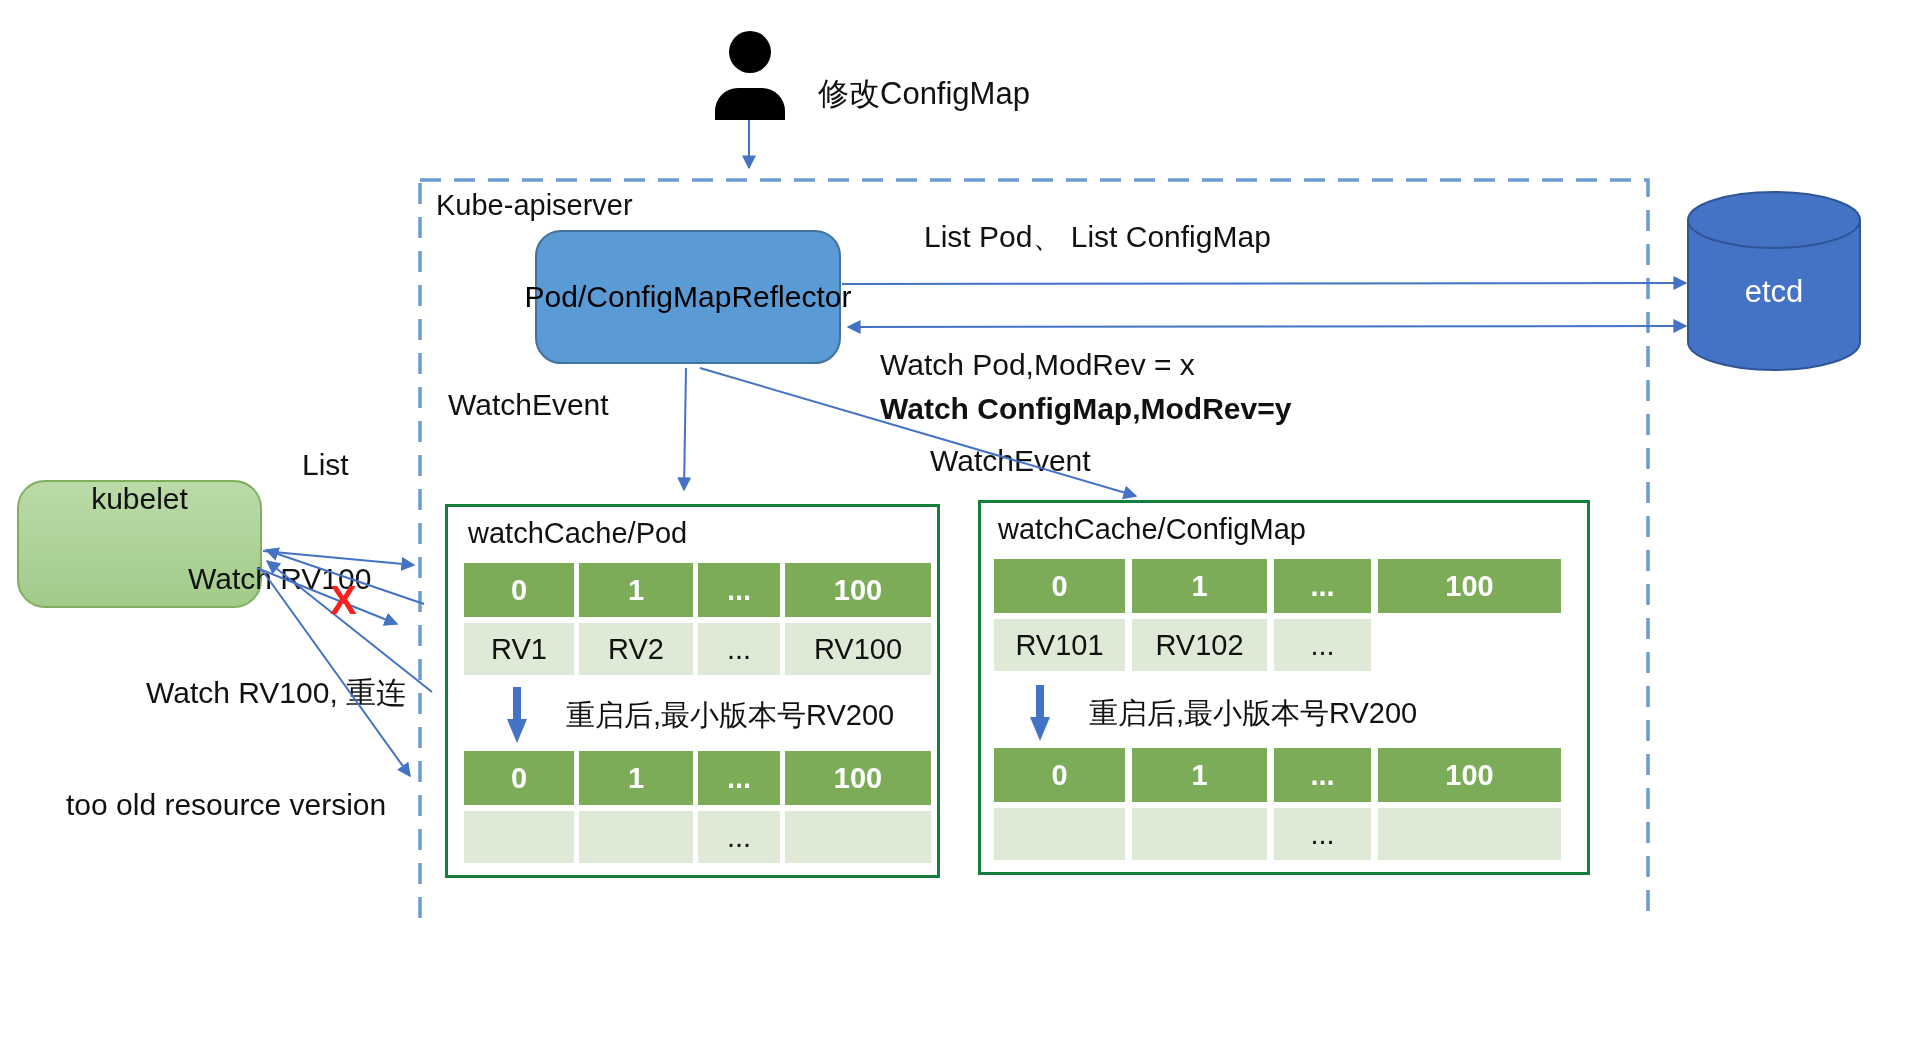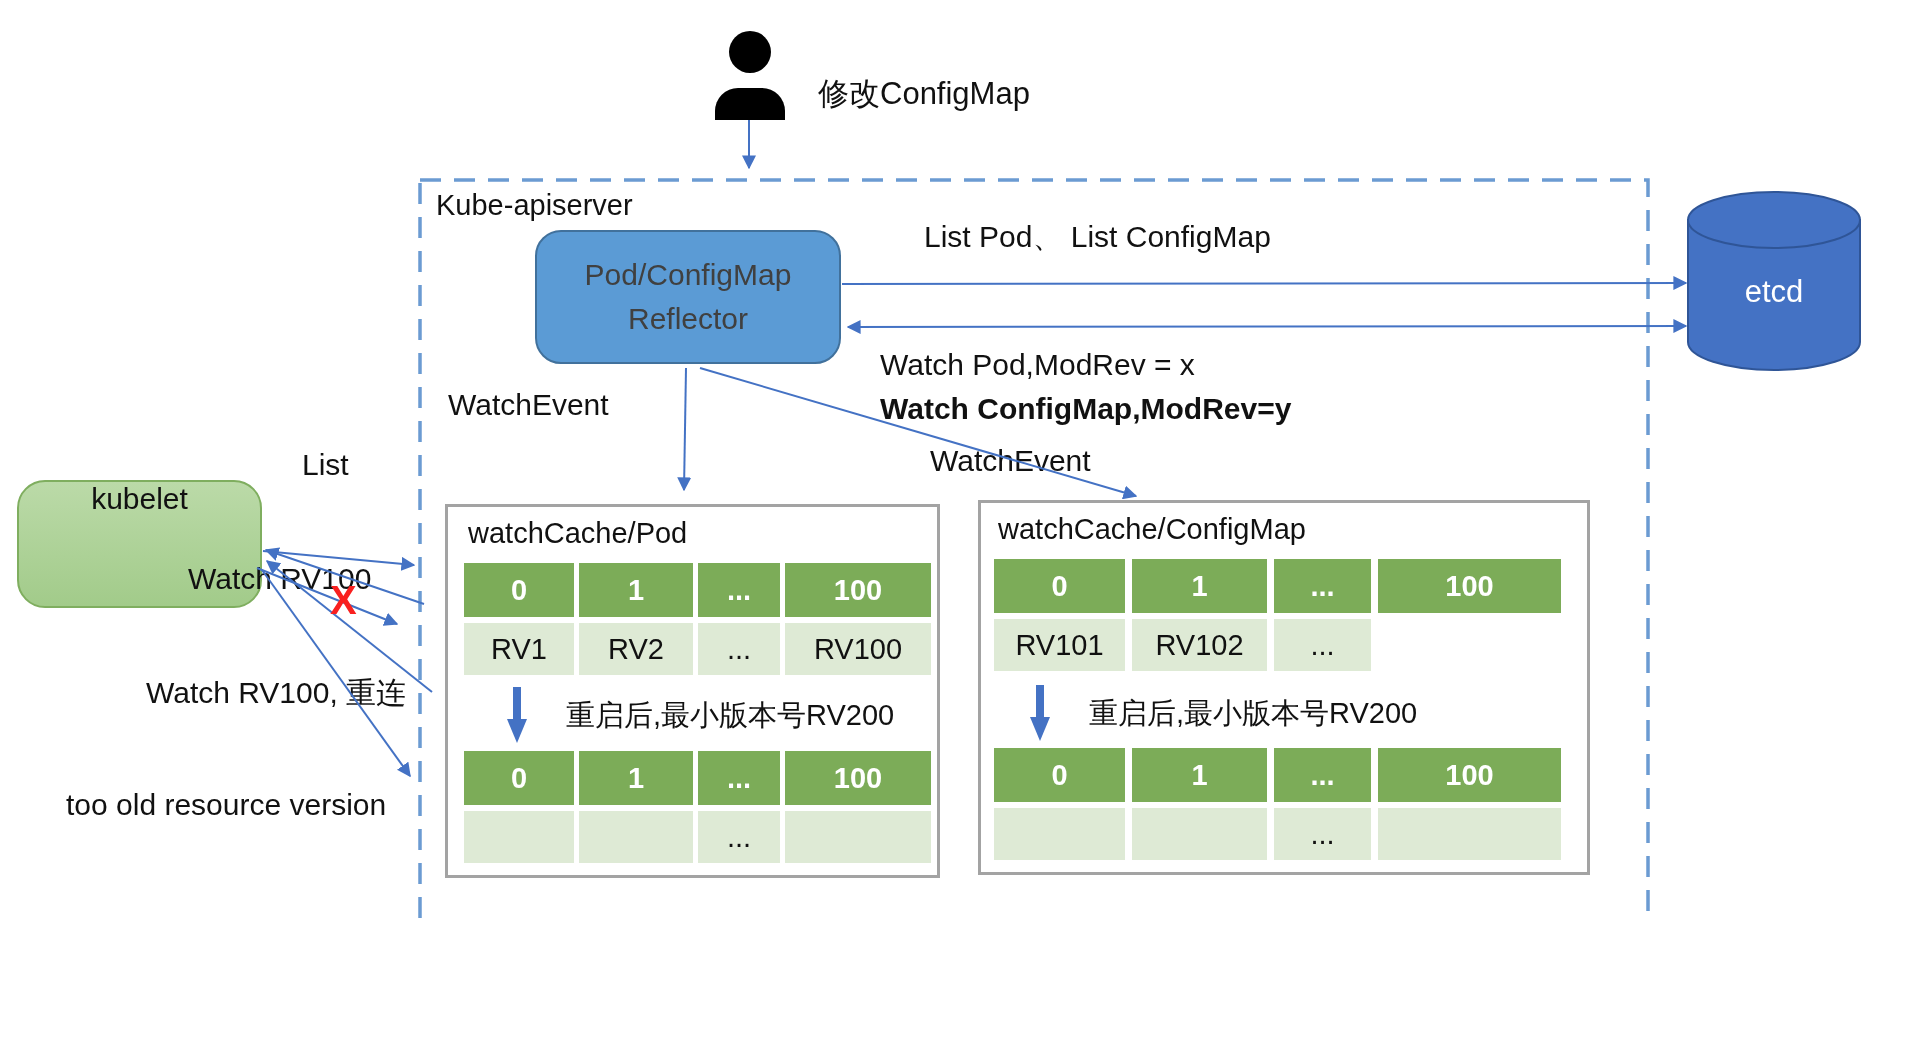--- a/index.html
+++ b/index.html
@@ -11,35 +11,35 @@
 
   
   .overlay { position:absolute; left:0; top:0; width:1920px; height:1046px; z-index:3; pointer-events:none; }
 
   
   .person { position:absolute; left:706px; top:28px; width:88px; height:94px; z-index:2; }
 
   
   .reflector { position:absolute; left:535px; top:230px; width:306px; height:134px;
     background:#5B9BD5; border:2px solid #41719C; border-radius:26px;
-    display:flex; flex-direction:column; align-items:center; justify-content:center;
-    color:#404040; font-size:30px; line-height:44px; z-index:2; }
+    display:flex; flex-direction:row; align-items:center; justify-content:center;
+    color:#000000; font-size:30px; line-height:44px; z-index:2; }
 
   
   .etcd { position:absolute; left:1682px; top:186px; width:184px; height:192px; z-index:2; }
   .etcd .etcd-label { position:absolute; left:0; top:88px; width:100%; text-align:center;
     color:#ffffff; font-size:31px; }
 
   
   .kubelet { position:absolute; left:17px; top:480px; width:245px; height:128px;
     background:linear-gradient(#BBDAA8,#A2CB8A); border:2px solid #7FAE5F; border-radius:28px;
     display:flex; justify-content:center; color:#111111; font-size:30px; z-index:2; }
 
   
-  .cache-box { position:absolute; background:#ffffff; border:3px solid #a3a3a3; z-index:2; }
+  .cache-box { position:absolute; background:#ffffff; border:3px solid #15803d; z-index:2; }
   .cache-box.pod { left:445px; top:504px; width:495px; height:374px; }
   .cache-box.cm  { left:978px; top:500px; width:612px; height:375px; }
   .cache-title { position:absolute; top:10px; color:#111111; font-size:29px; white-space:nowrap; }
   .cache-box.pod .cache-title { left:20px; }
   .cache-box.cm  .cache-title { left:17px; }
 
   .cache-table { position:absolute; display:grid; }
   .cache-box.pod .cache-table { left:16px; grid-template-columns:110px 114px 82px 146px; column-gap:5px; }
   .cache-box.cm  .cache-table { left:13px; grid-template-columns:131px 135px 97px 183px; column-gap:7px; }
   .cache-table.t1 { top:56px; }

